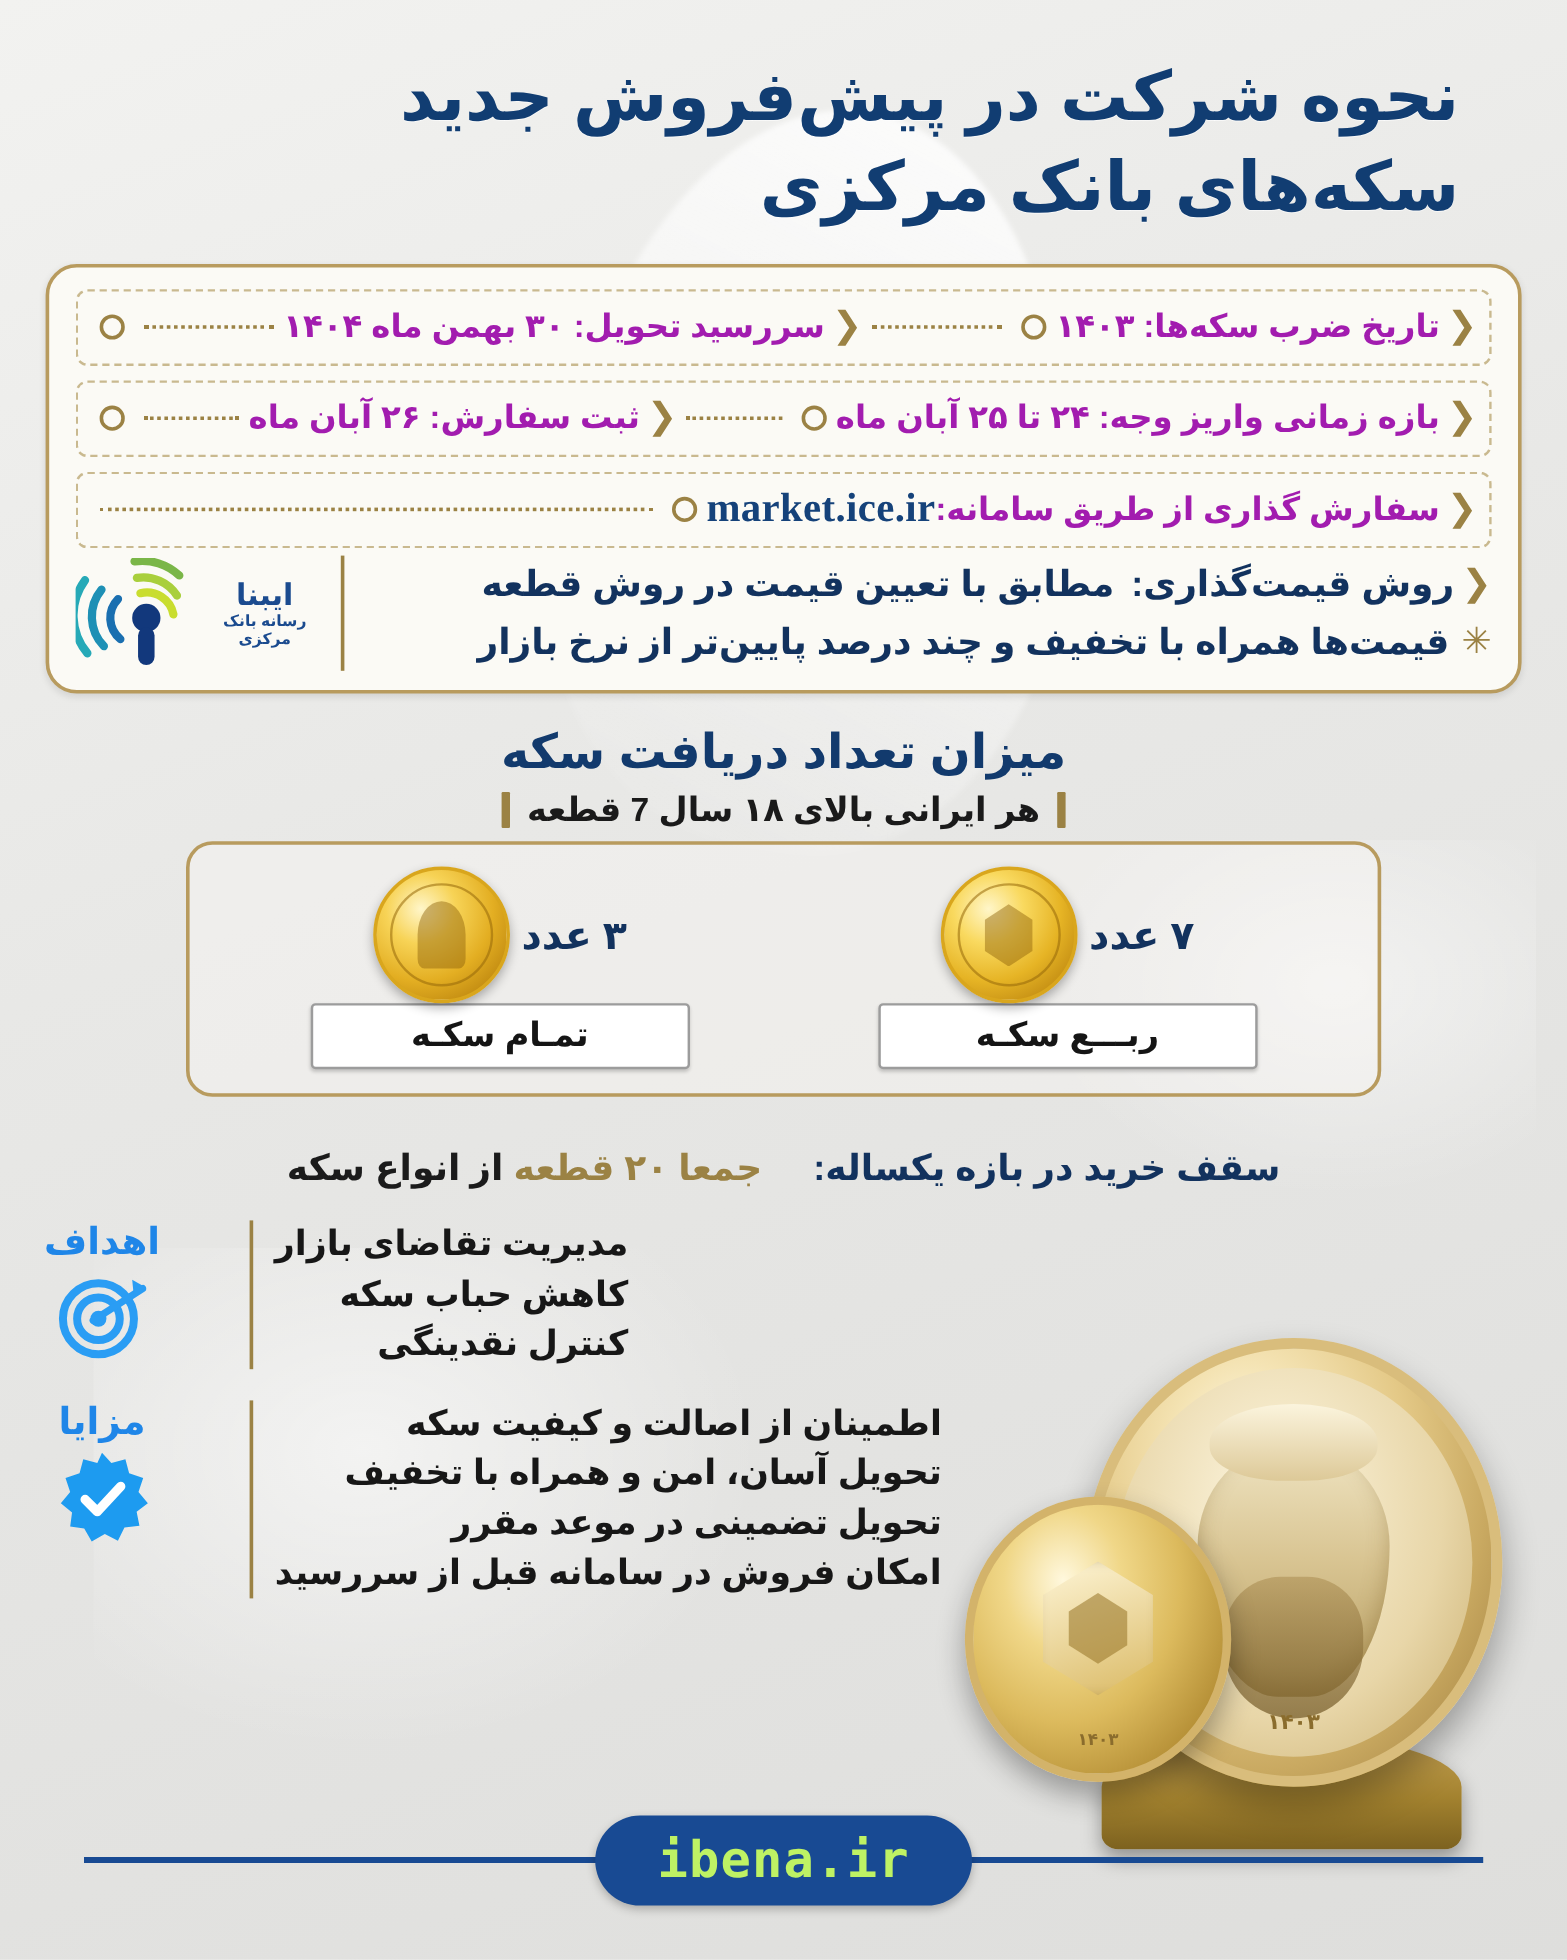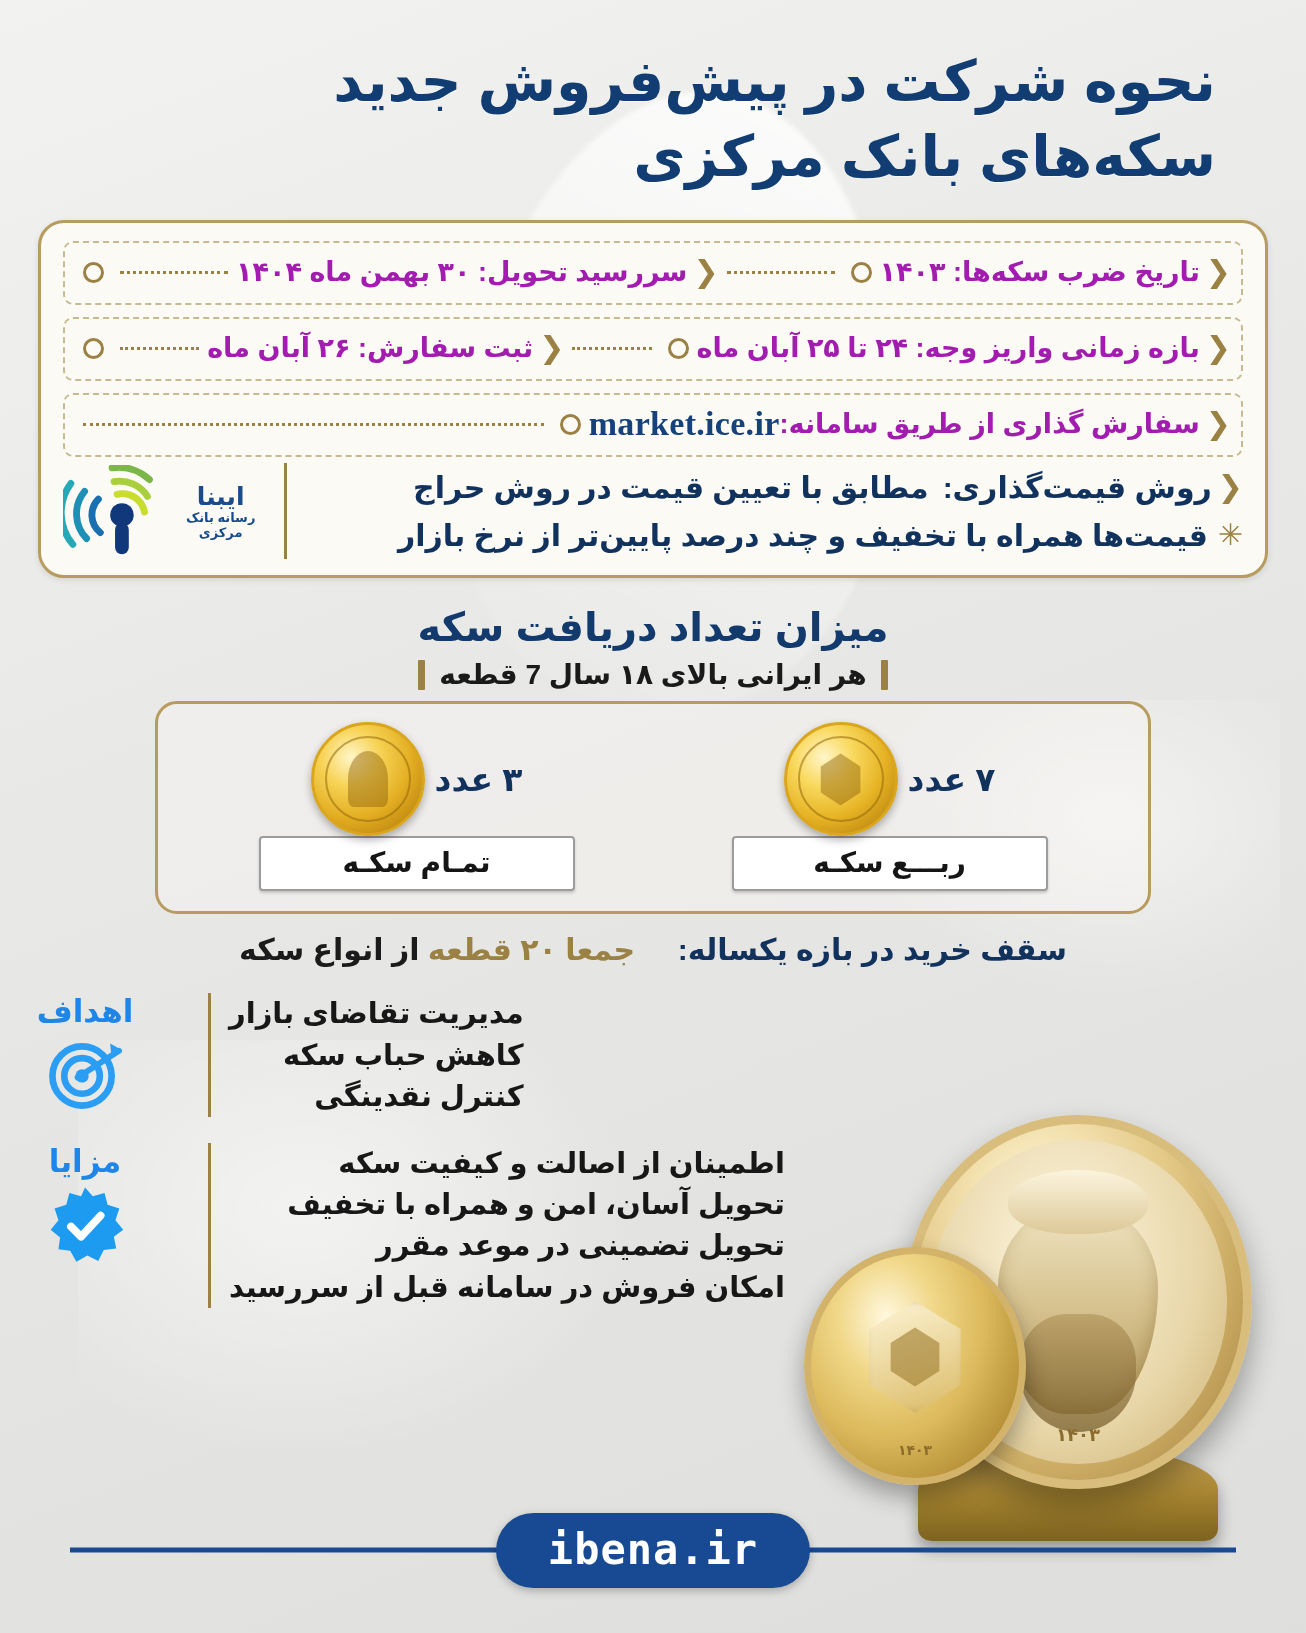--- a/index.html
+++ b/index.html
@@ -299,21 +299,21 @@
   .coin-label-txt {
     color: #151515;
     font-weight: bold;
     font-size: 28px;
     letter-spacing: 1px;
   }
 
   
   #cap-line {
     text-align: center;
-    margin-top: 18px;
+    margin-top: 42px;
     font-size: 30px;
     font-weight: bold;
     color: #12325e;
   }
   #cap-line .gold { color: #9b8244; }
   #cap-line .dark { color: #1b1b1b; }
 
   
   #lists-area {
     margin-top: 26px;
@@ -500,21 +500,21 @@
     left: 70px;
     right: 70px;
     top: 50%;
     height: 5px;
     background: #184a93;
     transform: translateY(-50%);
   }
   #footer-pill {
     position: relative;
     background: #184a93;
-    color: #ffffff;
+    color: #bef264;
     border-radius: 40px;
     padding: 12px 52px 14px 52px;
     font-size: 42px;
     font-weight: bold;
     letter-spacing: 1px;
     direction: ltr;
     font-family: "DejaVu Sans Mono", "Liberation Mono", monospace;
     box-shadow: 0 3px 8px rgba(0,0,0,.25);
   }
 </style>
@@ -564,21 +564,21 @@
       <span class="ring"></span>
       <span class="dots"></span>
     </div>
 
     <div id="pricing-block">
       <div id="pricing-lines">
         <div class="pricing-row">
           <span class="chev">❮</span>
           <span class="pricing-text">روش قیمت‌گذاری:</span>
           <span style="display:inline-block;width:14px"></span>
-          <span class="pricing-text">مطابق با تعیین قیمت در روش حراج</span>
+          <span class="pricing-text">مطابق با تعیین قیمت در روش قطعه</span>
         </div>
         <div class="pricing-row">
           <span class="star">✳</span>
           <span class="pricing-text">قیمت‌ها همراه با تخفیف و چند درصد پایین‌تر از نرخ بازار</span>
         </div>
       </div>
 
       <div id="ibena-logo">
         <div class="logo-text-wrap">
           <div class="logo-name">ایبنا</div>

